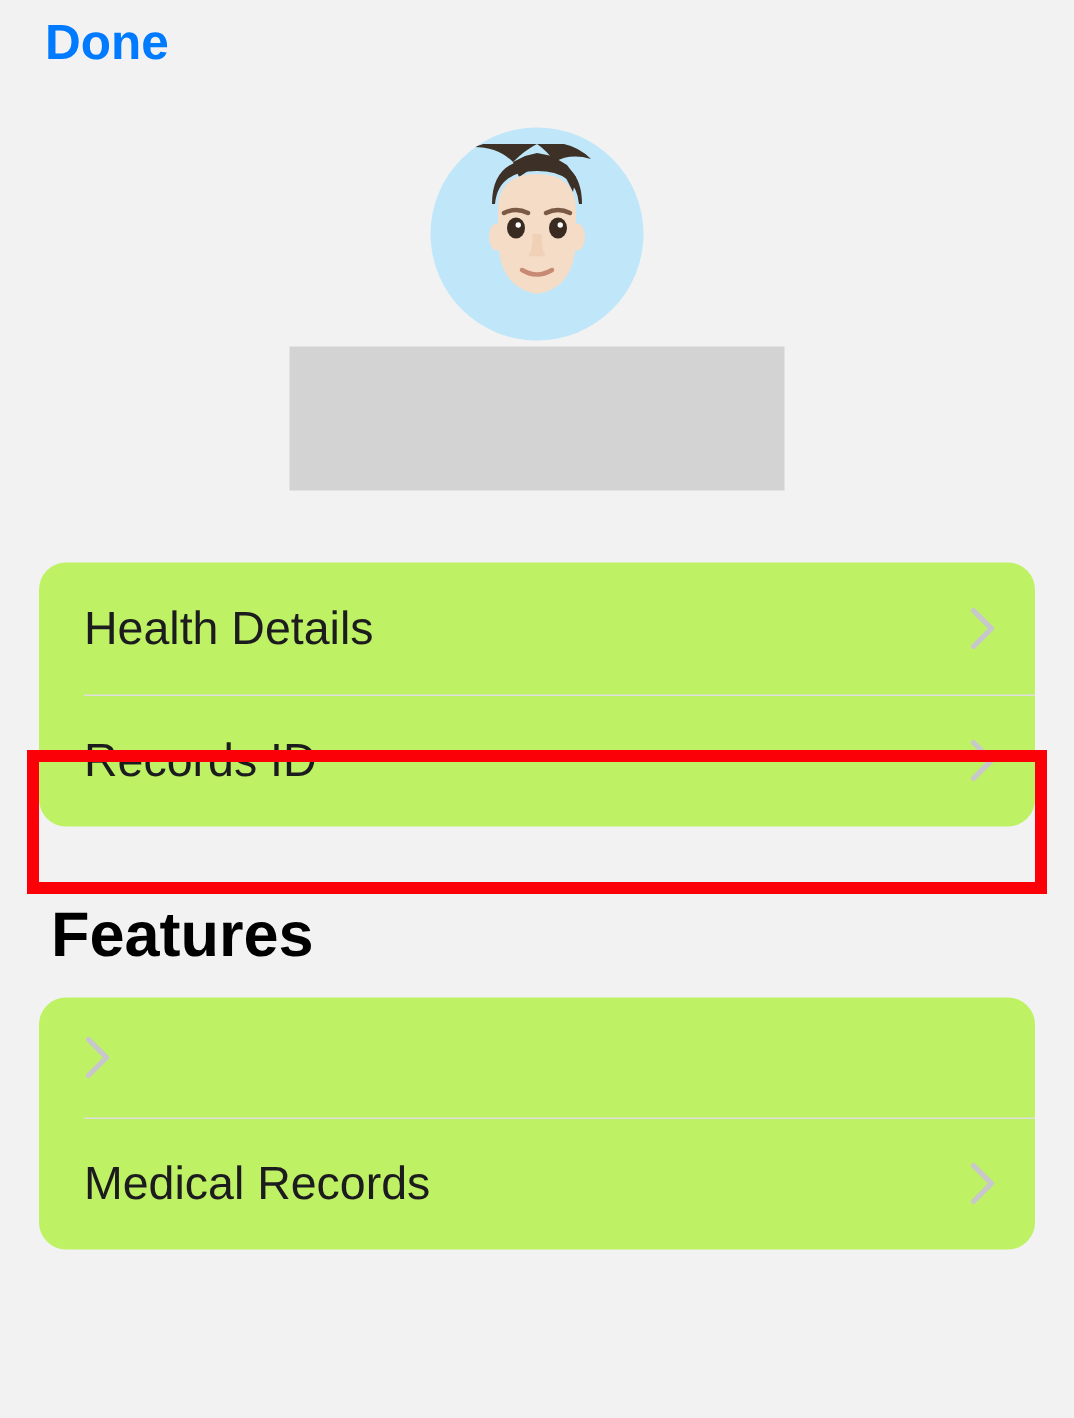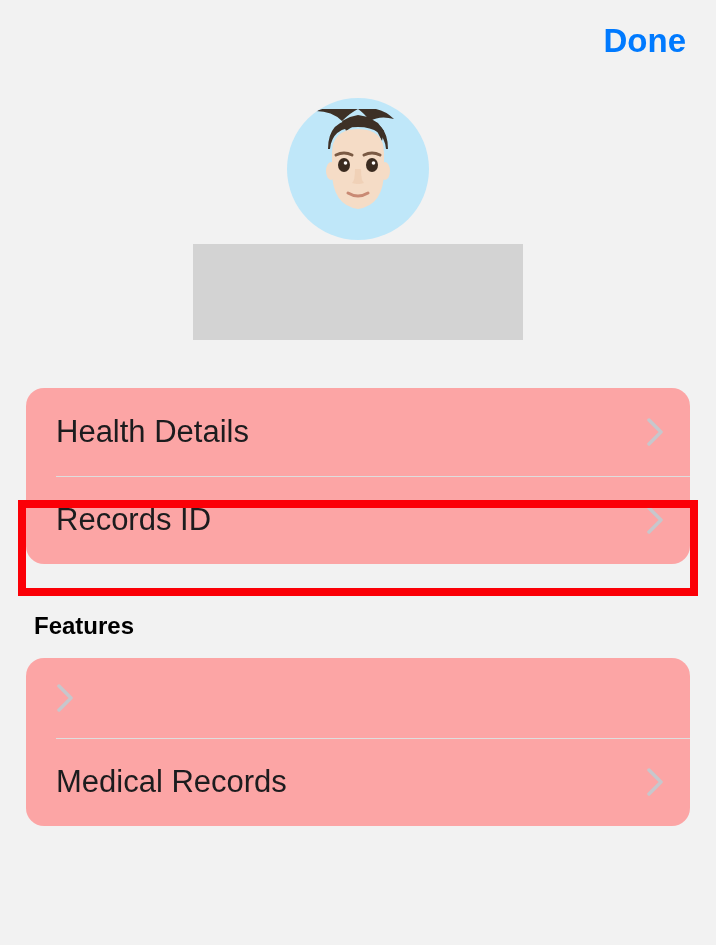--- a/index.html
+++ b/index.html
@@ -6,22 +6,22 @@
     body {
       font-family: -apple-system, BlinkMacSystemFont, "Segoe UI", Helvetica, Arial, sans-serif;
       background: #f2f2f2;
       width: 716px;
       height: 945px;
       overflow: hidden;
       position: relative;
     }
     .topbar {
       display: flex;
-      justify-content: flex-end;
-      padding: 22px 30px 0 30px;
+      justify-content: flex-start;
+      padding: 9px 30px 0 30px;
     }
     .done-btn {
       color: #007aff;
       font-size: 33px;
       font-weight: 600;
       background: none;
       border: none;
       cursor: pointer;
     }
     .profile-block {
@@ -42,21 +42,21 @@
     }
     .avatar svg { width: 120px; height: 120px; }
     .name-placeholder {
       margin-top: 4px;
       width: 330px;
       height: 96px;
       background: #d3d3d3;
     }
     .group {
       margin: 48px 26px 0 26px;
-      background: #fca5a5;
+      background: #bef264;
       border-radius: 18px;
       overflow: hidden;
     }
     .row {
       display: flex;
       align-items: center;
       justify-content: space-between;
       padding: 26px 26px 26px 30px;
       font-size: 31px;
       color: #1c1c1e;
@@ -78,21 +78,21 @@
       flex-shrink: 0;
     }
     .chevron svg { width: 100%; height: 100%; display: block; }
     .highlight-box {
       position: absolute;
       border: 8px solid #fb0007;
       pointer-events: none;
       z-index: 10;
     }
     .section-title {
-      font-size: 24px;
+      font-size: 42px;
       font-weight: 700;
       color: #000;
       margin: 48px 0 0 34px;
     }
     .group.features {
       margin-top: 18px;
     }
   </style>
 </head>
 <body>

